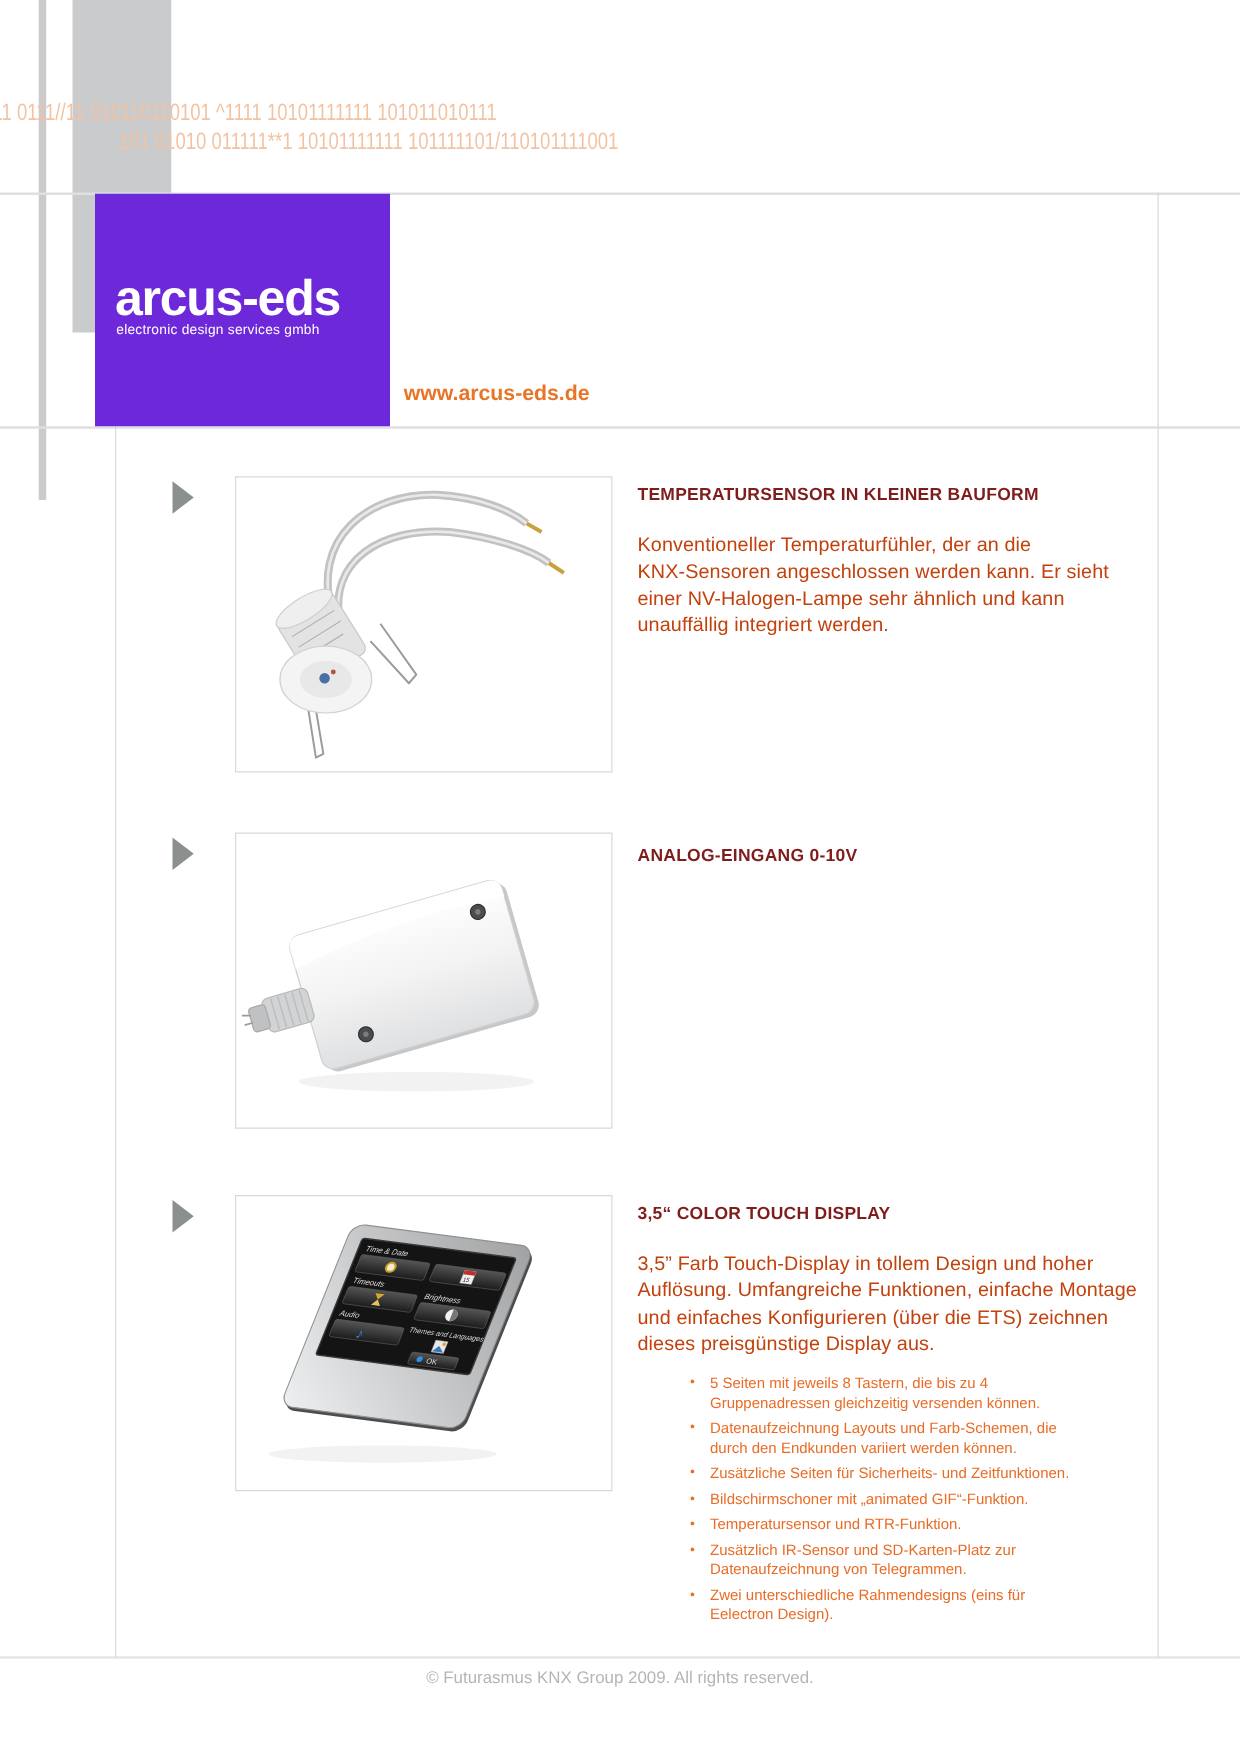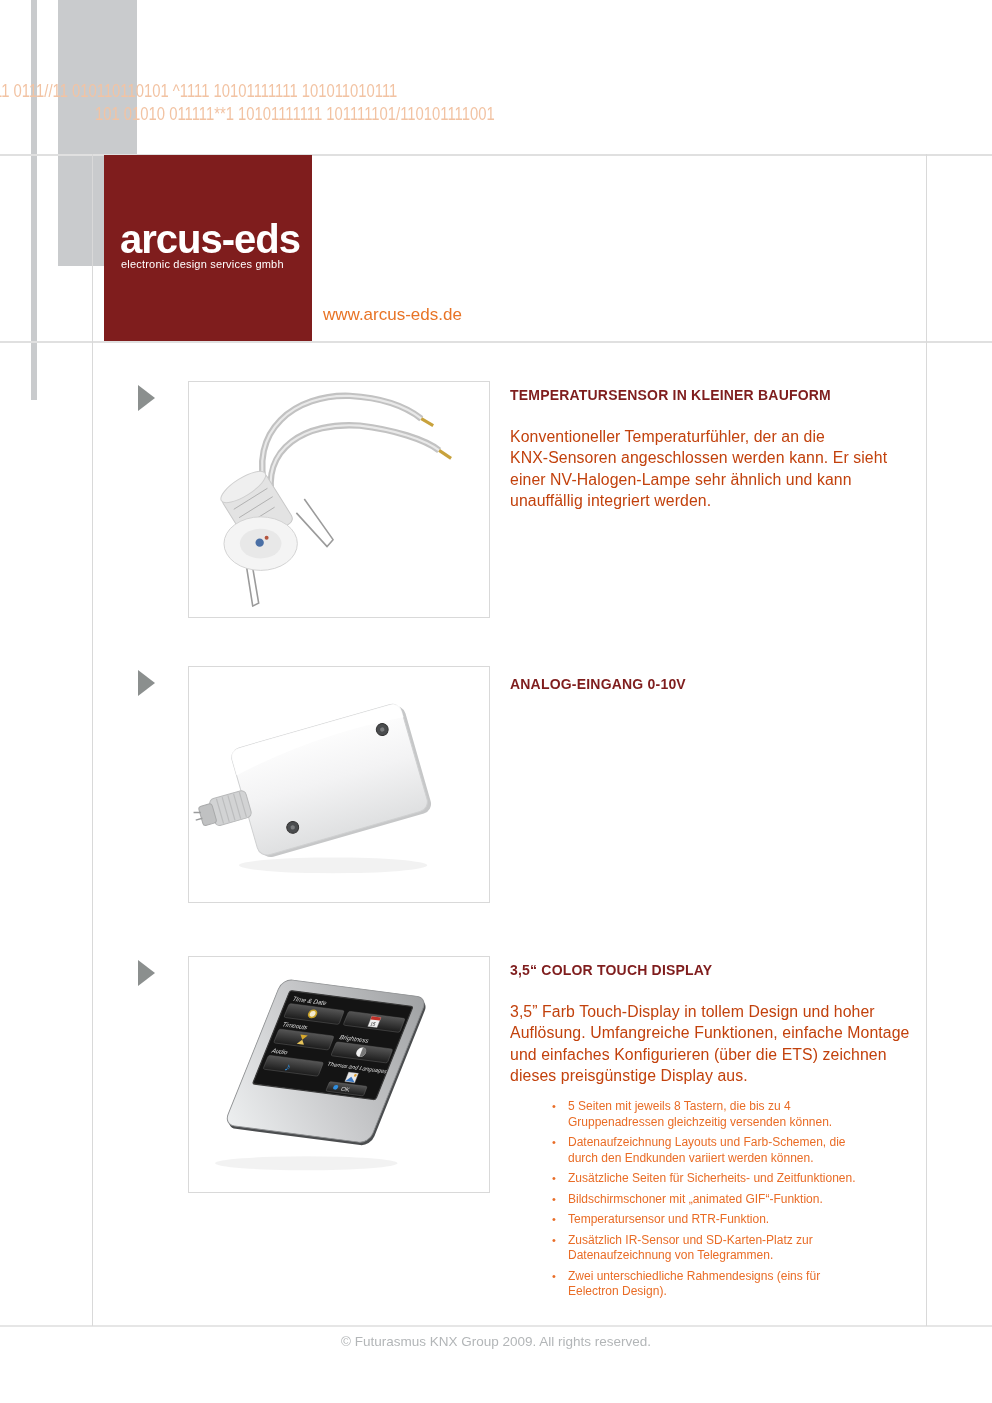--- a/index.html
+++ b/index.html
@@ -19,26 +19,26 @@
   .bar-thin{position:absolute;left:31px;top:0;width:6px;height:400px;background:#c9cbcd;z-index:1;}
   .bar-wide{position:absolute;left:58px;top:0;width:79px;height:266px;background:#c9cbcd;z-index:1;}
   
   .hline{position:absolute;left:0;right:0;height:2px;background:#e0e0e0;z-index:1;}
   .hline-top{top:154px;}
   .hline-mid{top:341px;}
   .vline{position:absolute;width:1px;top:154px;height:1172px;background:#d9d9d9;z-index:1;}
   .vline-left{left:92px;}
   .vline-right{left:926px;}
   
-  .blue-box{position:absolute;left:104px;top:155px;width:208px;height:186px;background:#7f1d1d;z-index:3;}
+  .blue-box{position:absolute;left:76px;top:155px;width:208px;height:186px;background:#6d28d9;z-index:3;padding-left:28px;}
   .logo-title{position:absolute;left:16px;top:64px;font-size:40px;font-weight:bold;
     letter-spacing:-1px;color:#ffffff;line-height:1;}
   .logo-sub{position:absolute;left:17px;top:103px;font-size:11px;letter-spacing:0.2px;color:#ffffff;}
   .site-url{position:absolute;left:323px;top:305px;font-size:17px;color:#e87426;
-    text-decoration:none;cursor:pointer;z-index:3;}
+    text-decoration:none;cursor:pointer;z-index:3;font-weight:bold;}
   
   .arrow{position:absolute;left:138px;width:0;height:0;z-index:2;
     border-top:13px solid transparent;border-bottom:13px solid transparent;
     border-left:17px solid #8b8f8e;}
   .a1{top:385px;}.a2{top:670px;}.a3{top:960px;}
   
   .photo-frame{position:absolute;left:188px;width:302px;height:237px;background:#ffffff;
     border:1px solid #d9d9d9;box-sizing:border-box;z-index:2;}
   .pf1{top:381px;}.pf2{top:666px;}.pf3{top:956px;}
   .photo-frame svg{display:block;width:100%;height:100%;}

